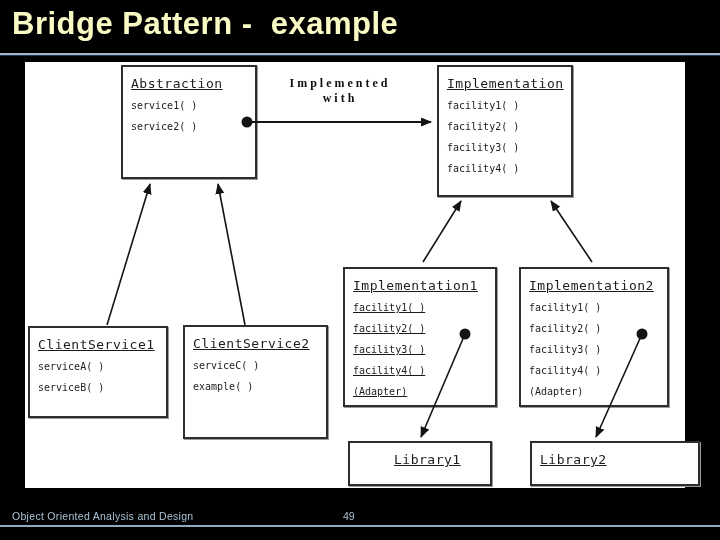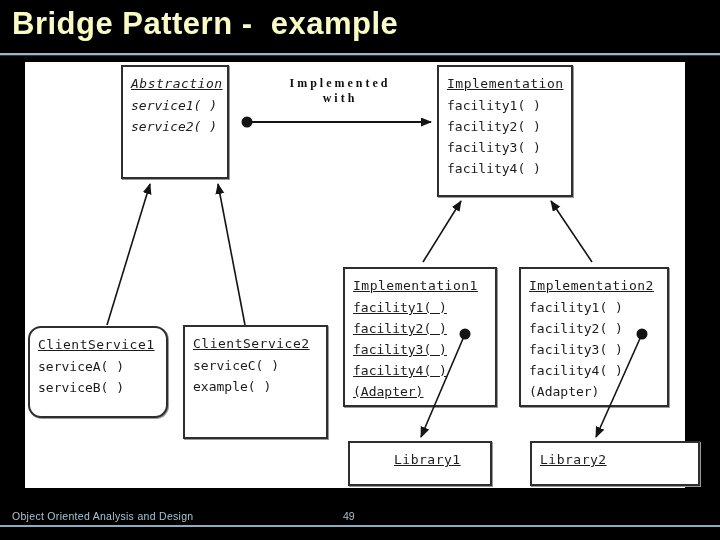--- a/index.html
+++ b/index.html
@@ -22,26 +22,26 @@
   .uml-box{
     position:absolute;background:#fff;border:2px solid #2e2e2e;
     box-sizing:border-box;padding:6px 8px 0 8px;color:#1c1c1c;
     font-family:"DejaVu Sans Mono","Liberation Mono",monospace;
     box-shadow:1px 1px 0 #9a9a9a;
   }
   .uml-box .cls-title{
     display:inline-block;font-size:13px;text-decoration:underline;
     margin-bottom:4px;letter-spacing:0.5px;
   }
-  .uml-box .method{font-size:13px;line-height:21px;white-space:pre;}
-  .box-abstraction   {left:96px; top:3px;  width:108px;height:114px;font-style:italic;}
+  .uml-box .method{font-size:10px;line-height:21px;white-space:pre;}
+  .box-abstraction   {left:96px; top:3px;  width:136px;height:114px;}
   .box-implementation{left:412px;top:3px;  width:136px;height:132px;}
   .box-implementation1{left:318px;top:205px;width:154px;height:140px;text-decoration:underline;}
   .box-implementation2{left:494px;top:205px;width:150px;height:140px;}
-  .box-clientservice1{left:3px;  top:264px;width:140px;height:92px;border-radius:13px;}
+  .box-clientservice1{left:3px;  top:264px;width:140px;height:92px;}
   .box-clientservice2{left:158px;top:263px;width:145px;height:114px;}
   .box-library1      {left:323px;top:379px;width:144px;height:45px;padding-left:44px;}
   .box-library2      {left:505px;top:379px;width:170px;height:45px;}
   svg.connectors{
     position:absolute;left:0;top:0;width:660px;height:426px;
     pointer-events:none;z-index:5;
   }
   .impl-with-label{
     position:absolute;left:250px;top:14px;width:130px;z-index:6;
     text-align:center;font-family:Liberation Serif, serif;

